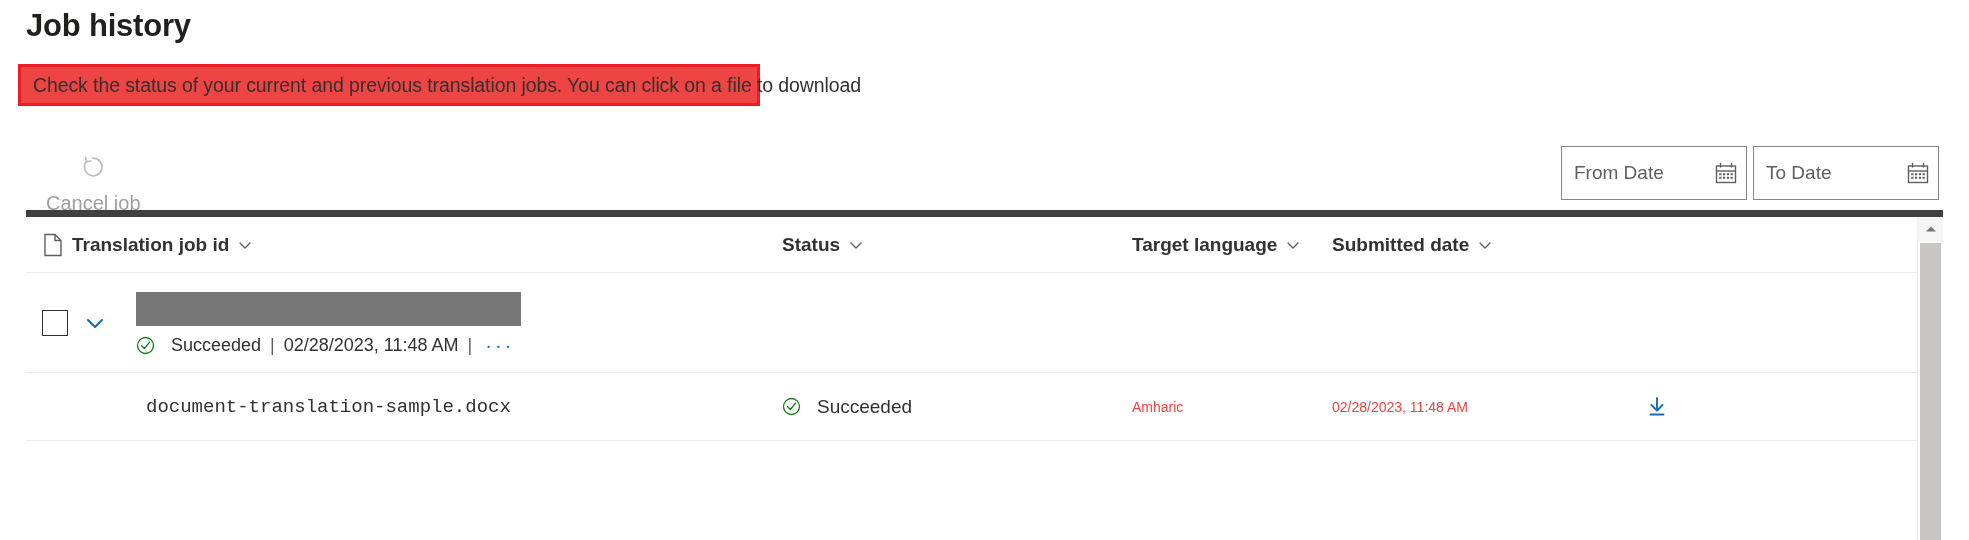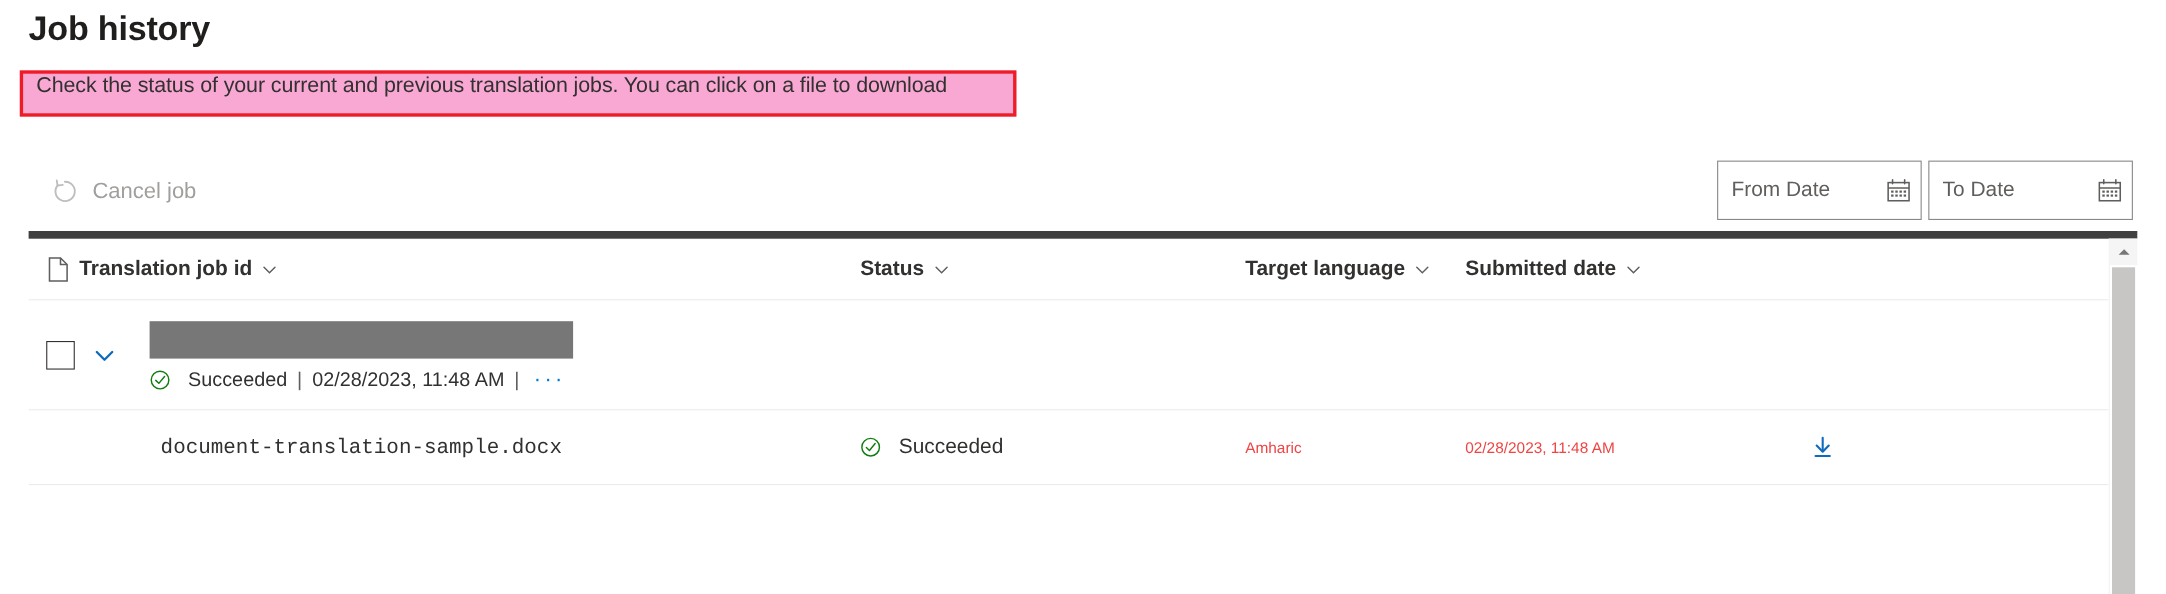--- a/index.html
+++ b/index.html
@@ -27,25 +27,26 @@
     color: #201f1e;
     letter-spacing: -0.2px;
     white-space: nowrap;
   }
 
   
   .desc-box {
     position: absolute;
     left: 18px;
     top: 64px;
-    width: 906px;
+    width: 742px;
     height: 42px;
     border: 3px solid #ee1c25;
-    background: #f9a8d4;
-    display: flex;
+    background: #ef4444;
+    display: flex;
+    align-items: center;
   }
   .desc-text {
     padding-left: 12px;
     font-size: 19.5px;
     color: #323130;
     white-space: nowrap;
     letter-spacing: -0.1px;
   }
 
   
@@ -58,20 +59,21 @@
   }
   .cancel-job {
     position: absolute;
     left: 20px;
     top: 8px;
     display: flex;
     align-items: center;
     gap: 12px;
     height: 40px;
     cursor: default;
+    flex-direction: column;
   }
   .cancel-job .label {
     font-size: 20px;
     color: #a19f9d;
     white-space: nowrap;
   }
   .icon-cancel { width: 26px; height: 26px; display: block; }
 
   .date-fields {
     position: absolute;

